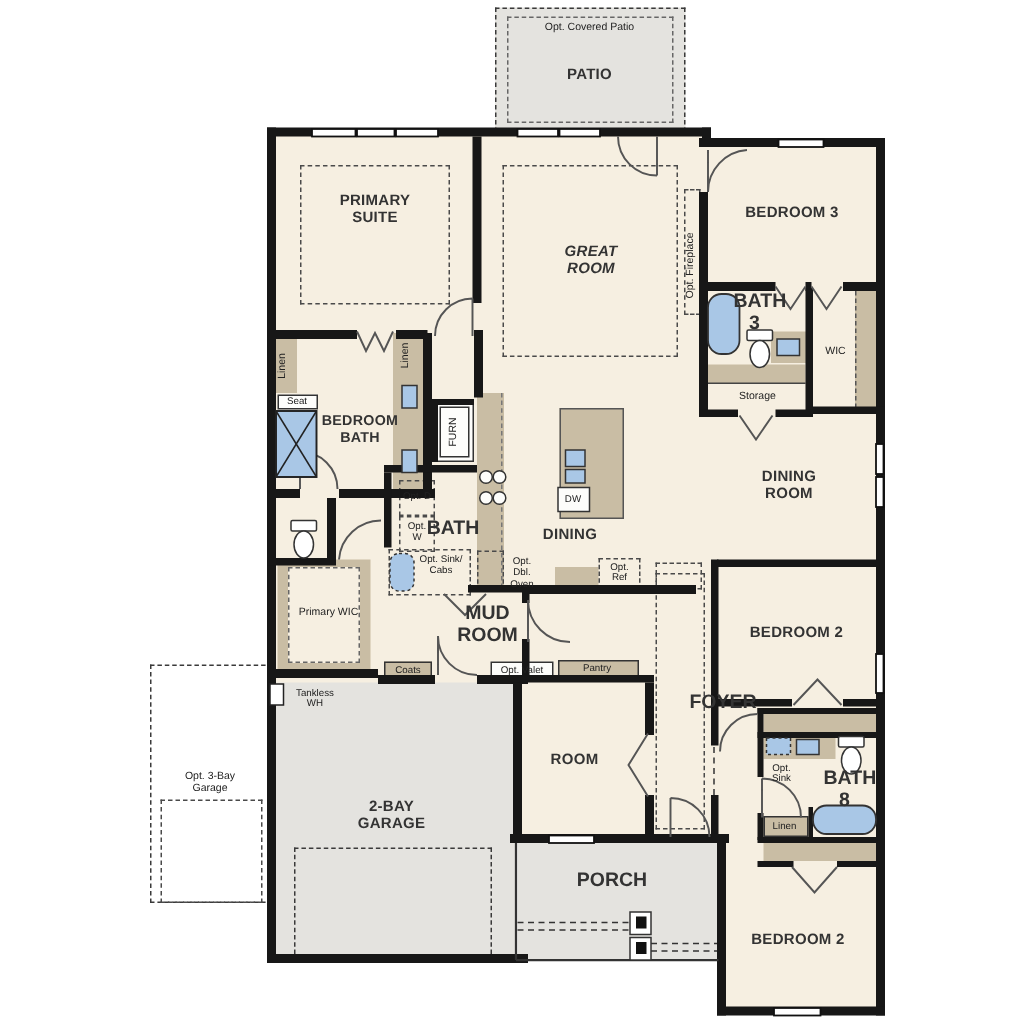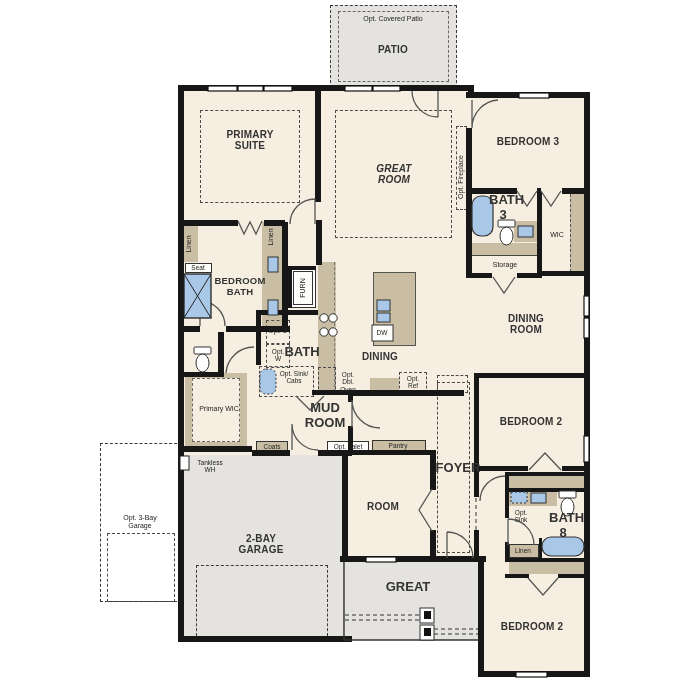--- a/index.html
+++ b/index.html
@@ -260,20 +260,20 @@
   <div class="L big" style="left:526px;top:324px;width:50px;">DINING ROOM</div>
   <div class="L mid" style="left:325px;top:416px;width:42px;">MUD ROOM</div>
   <div class="L xs" style="left:272px;top:447px;">Coats</div>
   <div class="L xs" style="left:348px;top:447px;white-space:nowrap;">Opt. Valet</div>
   <div class="L xs" style="left:398px;top:446px;">Pantry</div>
   <div class="L sm" style="left:219px;top:409px;width:46px;">Primary WIC</div>
   <div class="L xs" style="left:210px;top:466px;width:36px;">Tankless WH</div>
   <div class="L sm" style="left:140px;top:522px;width:56px;">Opt. 3-Bay Garage</div>
   <div class="L big" style="left:261px;top:544px;width:60px;">2-BAY GARAGE</div>
   <div class="L big" style="left:383px;top:507px;white-space:nowrap;">ROOM</div>
-  <div class="L mid" style="left:452px;top:468px;white-space:nowrap;padding-left:12px;">FOYER</div>
-  <div class="L mid" style="left:408px;top:587px;">GREAT</div>
+  <div class="L mid" style="left:476px;top:468px;white-space:nowrap;padding-left:12px;">FOYER</div>
+  <div class="L mid" style="left:408px;top:587px;">PORCH</div>
   <div class="L big nowrap" style="left:531px;top:422px;">BEDROOM 2</div>
   <div class="L xs" style="left:521px;top:516px;width:22px;">Opt. Sink</div>
   <div class="L mid" style="left:563px;top:526px;width:28px;">BATH 8</div>
   <div class="L xs" style="left:523px;top:551px;">Linen</div>
   <div class="L big nowrap" style="left:532px;top:627px;">BEDROOM 2</div>
 </div>
 
 </body></html>

